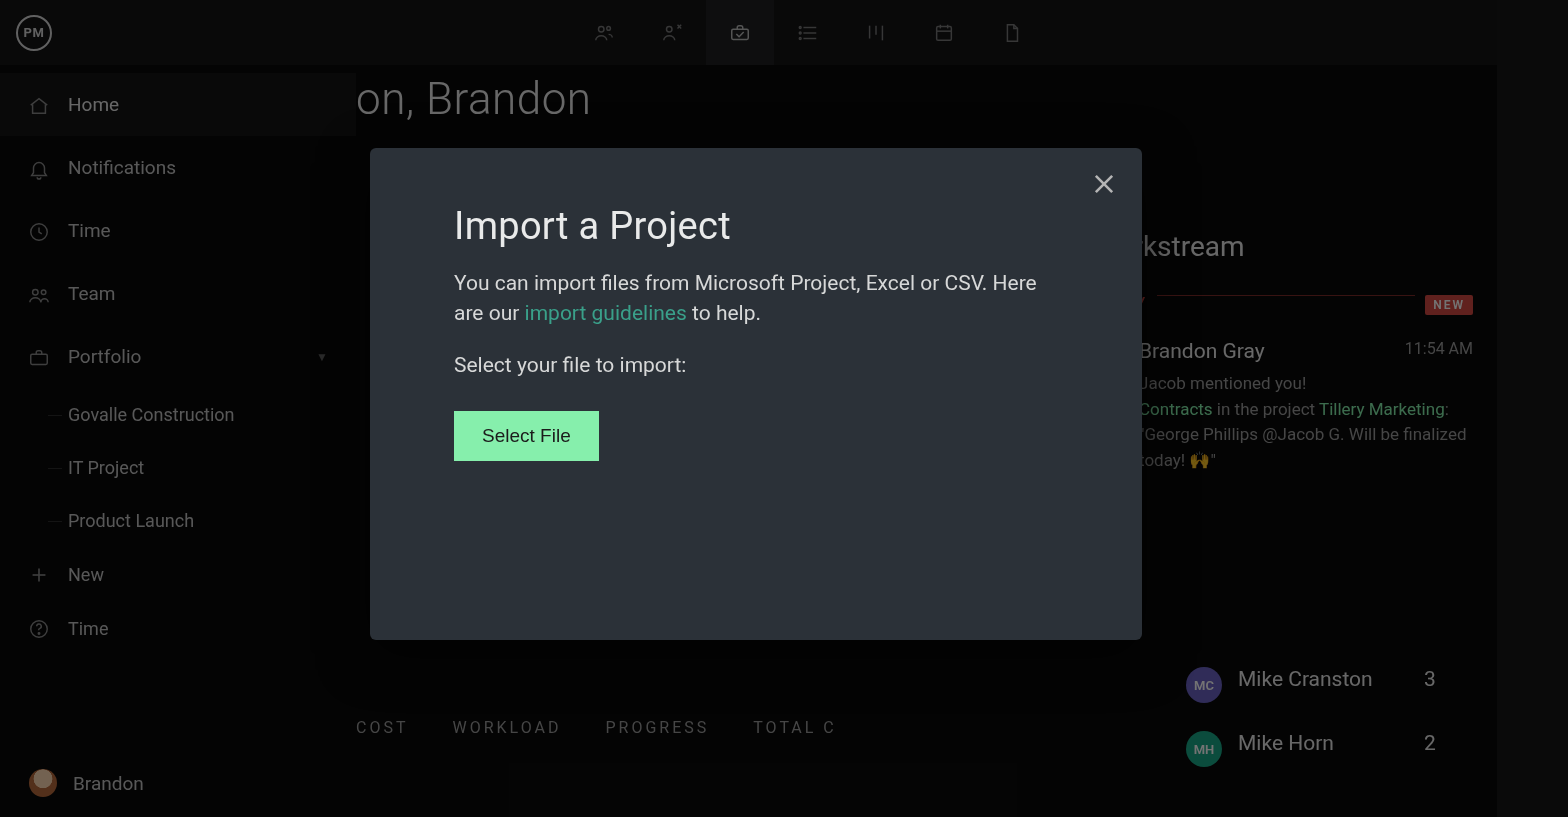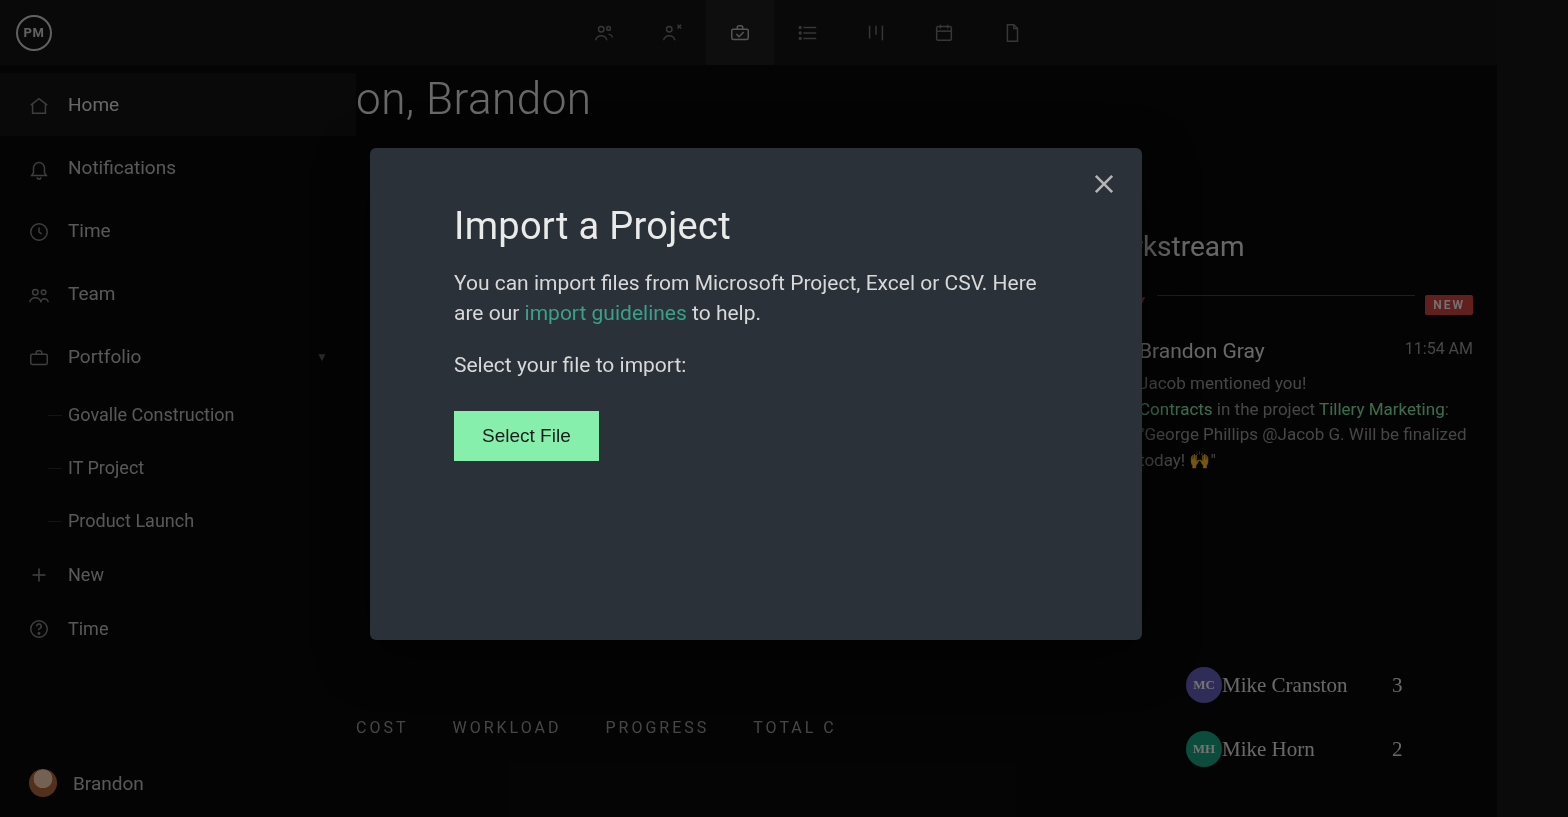--- a/index.html
+++ b/index.html
@@ -27,21 +27,21 @@
   .side-sub .proj { padding:16px 0; color:#c3c3c3; font-size:18px; position:relative; }
   .side-sub .proj::before { content:""; position:absolute; left:-20px; top:50%; width:14px; height:1px; background:#2e2e2e; }
   .user-row { position:absolute; left:0; bottom:0; width:100%; display:flex; align-items:center; gap:16px; padding:20px 29px; color:#c3c3c3; font-size:19px; }
   .avatar-sm { width:28px; height:28px; border-radius:50%; background:radial-gradient(circle at 50% 35%, #ffd9b3 40%, #b96b3c 42% 100%); }
 
   
   .main { position:absolute; left:356px; top:65px; right:0; bottom:0; background:#0a0a0a; }
   .greet { position:absolute; left:0; top:8px; font-size:44px; color:#e7e7e7; font-weight:300; letter-spacing:0.5px; }
   .metrics { position:absolute; left:0; bottom:80px; display:flex; gap:44px; color:#9b9b9b; font-size:16px; letter-spacing:3px; }
   .people { position:absolute; left:830px; bottom:36px; }
-  .person { display:flex; align-items:center; gap:0; padding:14px 0;font-family:Liberation Serif, serif; }
+  .person { display:flex; gap:16px; padding:14px 0; }
   .badge { width:36px; height:36px; border-radius:50%; display:flex; align-items:center; justify-content:center; font-size:13px; font-weight:600; color:#fff; }
   .badge.purple { background:#6b63c4; }
   .badge.teal { background:#1aa887; }
   .person .nm { font-size:21px; color:#e7e7e7; width:170px; }
   .person .cnt { font-size:21px; color:#e7e7e7; }
 
   
   .ws { position:absolute; right:24px; top:165px; width:380px; }
   .ws h2 { font-size:28px; color:#e5e5e5; font-weight:400; }
   .ws .ruler { display:flex; gap:10px; margin-top:32px; }

